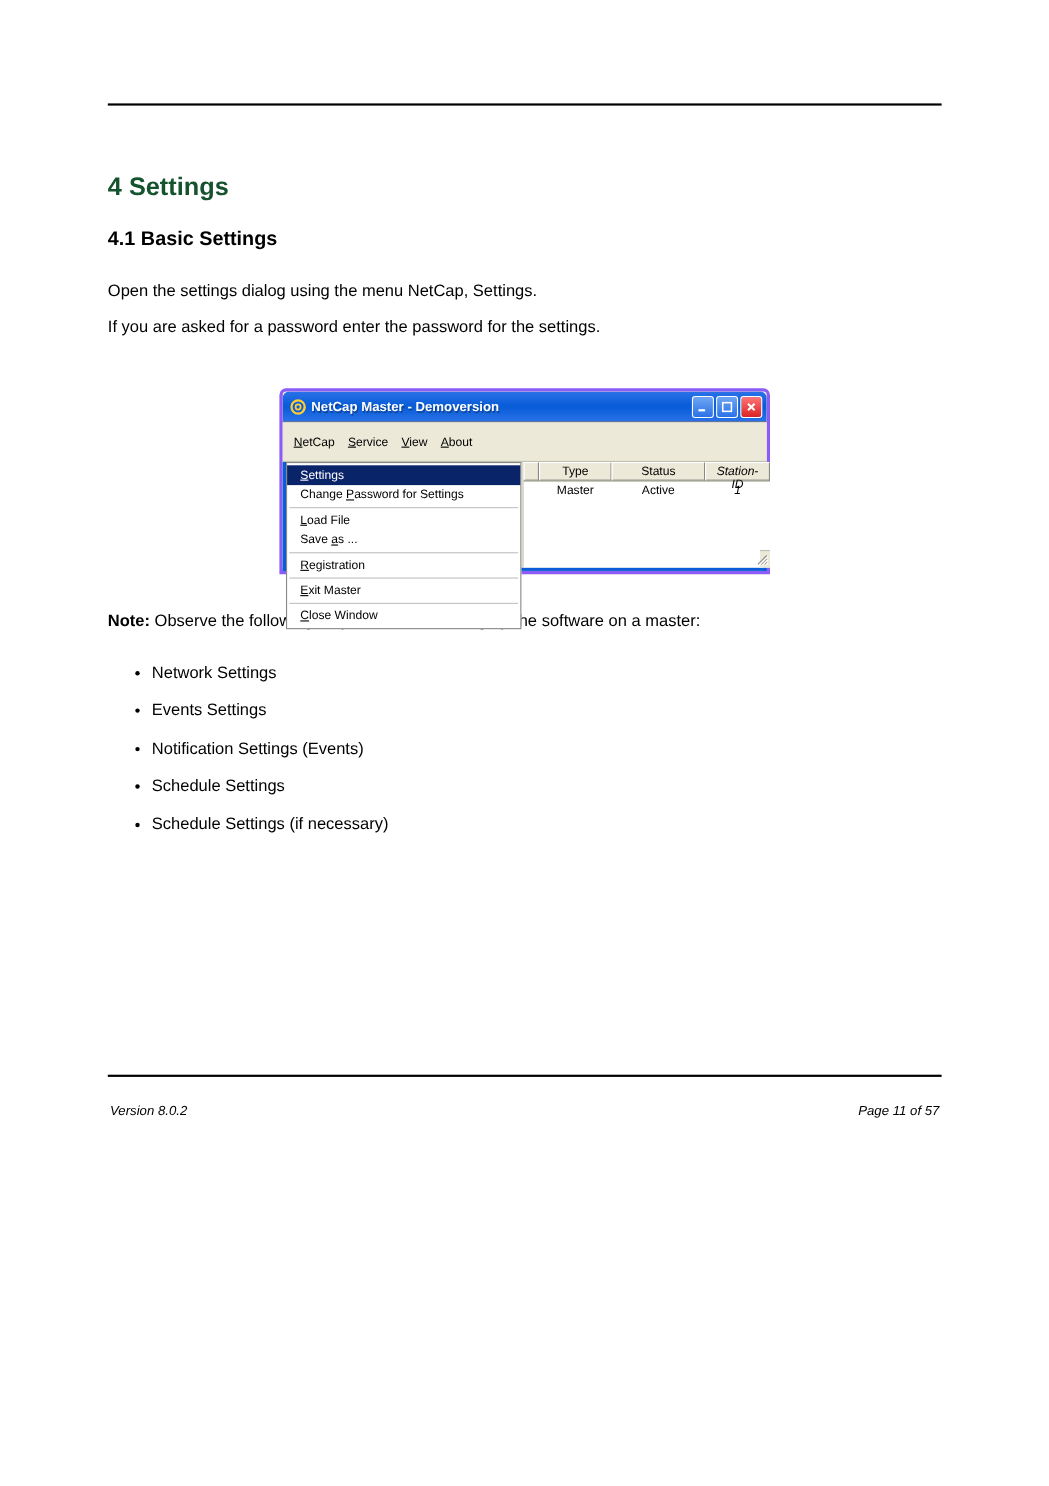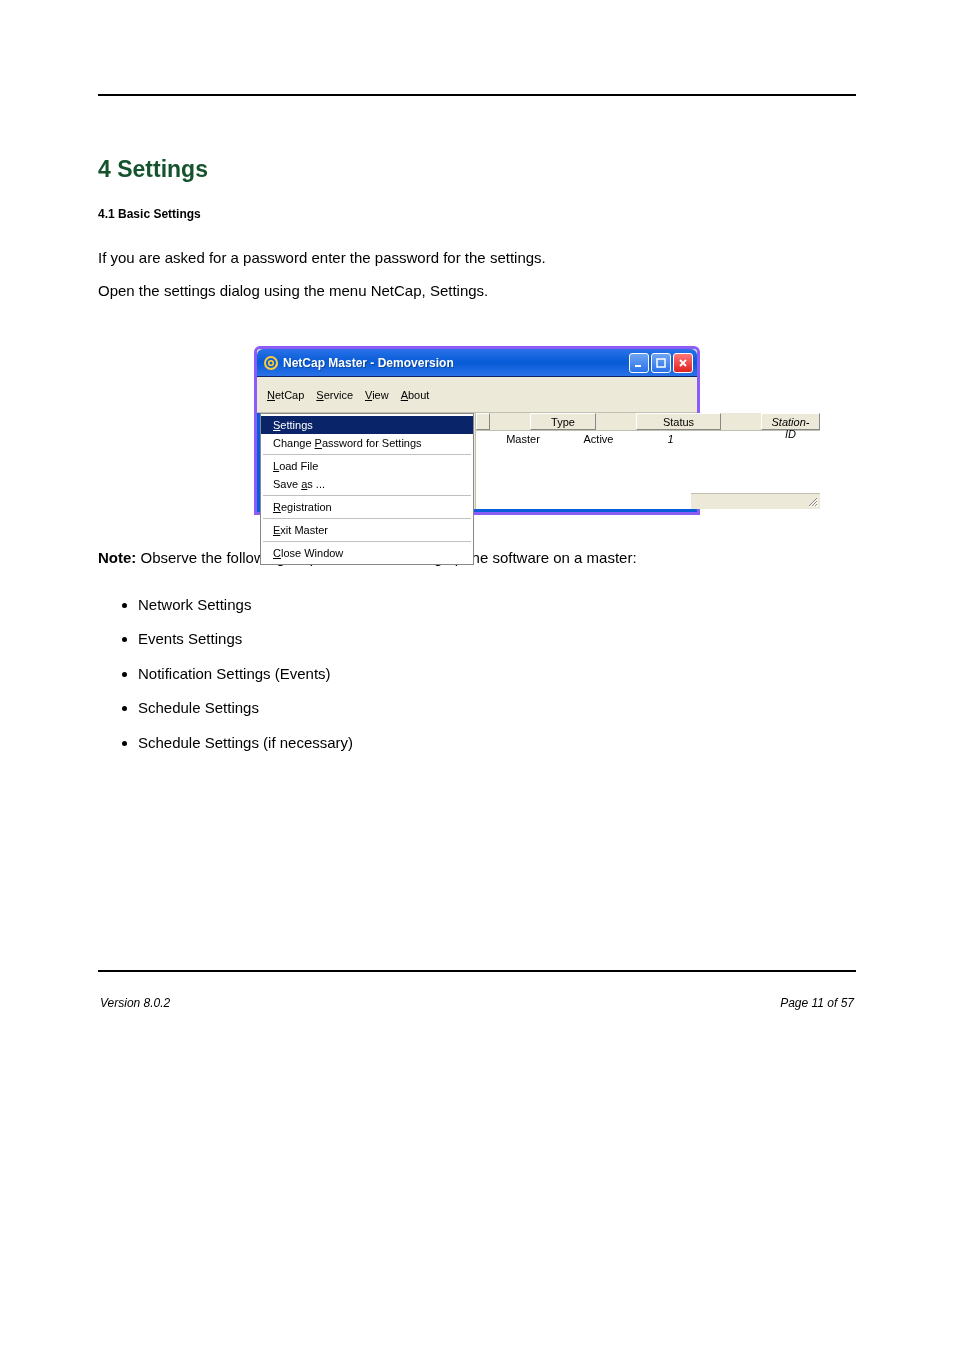--- a/index.html
+++ b/index.html
@@ -20,21 +20,21 @@
   .section-heading {
     font-family: Arial, Helvetica, sans-serif;
     font-weight: bold;
     font-size: 23px;
     color: #14532d;
     margin-bottom: 24px;
   }
   .subsection-heading {
     font-family: Arial, Helvetica, sans-serif;
     font-weight: bold;
-    font-size: 12px;
+    font-size: 18px;
     color: #000;
     margin-bottom: 26px;
   }
   .body-text {
     font-family: Arial, Helvetica, sans-serif;
     font-size: 15px;
     color: #000;
     line-height: 1.5;
     margin-bottom: 10px;
   }
@@ -169,21 +169,20 @@
     margin-left: 215px;
     margin-right: 0;
     border-left: 1px solid #c0c0b0;
     position: relative;
   }
   .xp-table-headers {
     display: flex;
     height: 18px;
     background: #ece9d8;
     border-bottom: 1px solid #c0c0b0;
-    gap: 40px;
   }
   .xp-th, .xp-td {
     font-size: 11px;
     padding: 2px 6px;
     text-align: center;
   }
   .xp-th {
     border: 1px solid #fff;
     border-right-color: #888;
     border-bottom-color: #888;
@@ -235,22 +234,22 @@
   <h1 class="section-heading">
     <span>4</span>
     <span>Settings</span>
   </h1>
 
   <h2 class="subsection-heading">
     <span>4.1</span>
     <span>Basic Settings</span>
   </h2>
 
+  <p class="body-text">Open the settings dialog using the menu NetCap, Settings.</p>
   <p class="body-text">If you are asked for a password enter the password for the settings.</p>
-  <p class="body-text">Open the settings dialog using the menu NetCap, Settings.</p>
 
   <div class="screenshot-wrap">
     <div class="xp-window">
       <div class="xp-titlebar">
         <span class="xp-title-icon">
           <svg viewBox="0 0 16 16">
               <circle cx="8" cy="8" r="6" fill="none" stroke="#ffcc33" stroke-width="2"></circle>
               <circle cx="8" cy="8" r="2.3" fill="none" stroke="#ffcc33" stroke-width="1.6"></circle>
               <path d="M14 8c0 2-1 3-2 3" fill="none" stroke="#ffcc33" stroke-width="1.6"></path>
             </svg>

